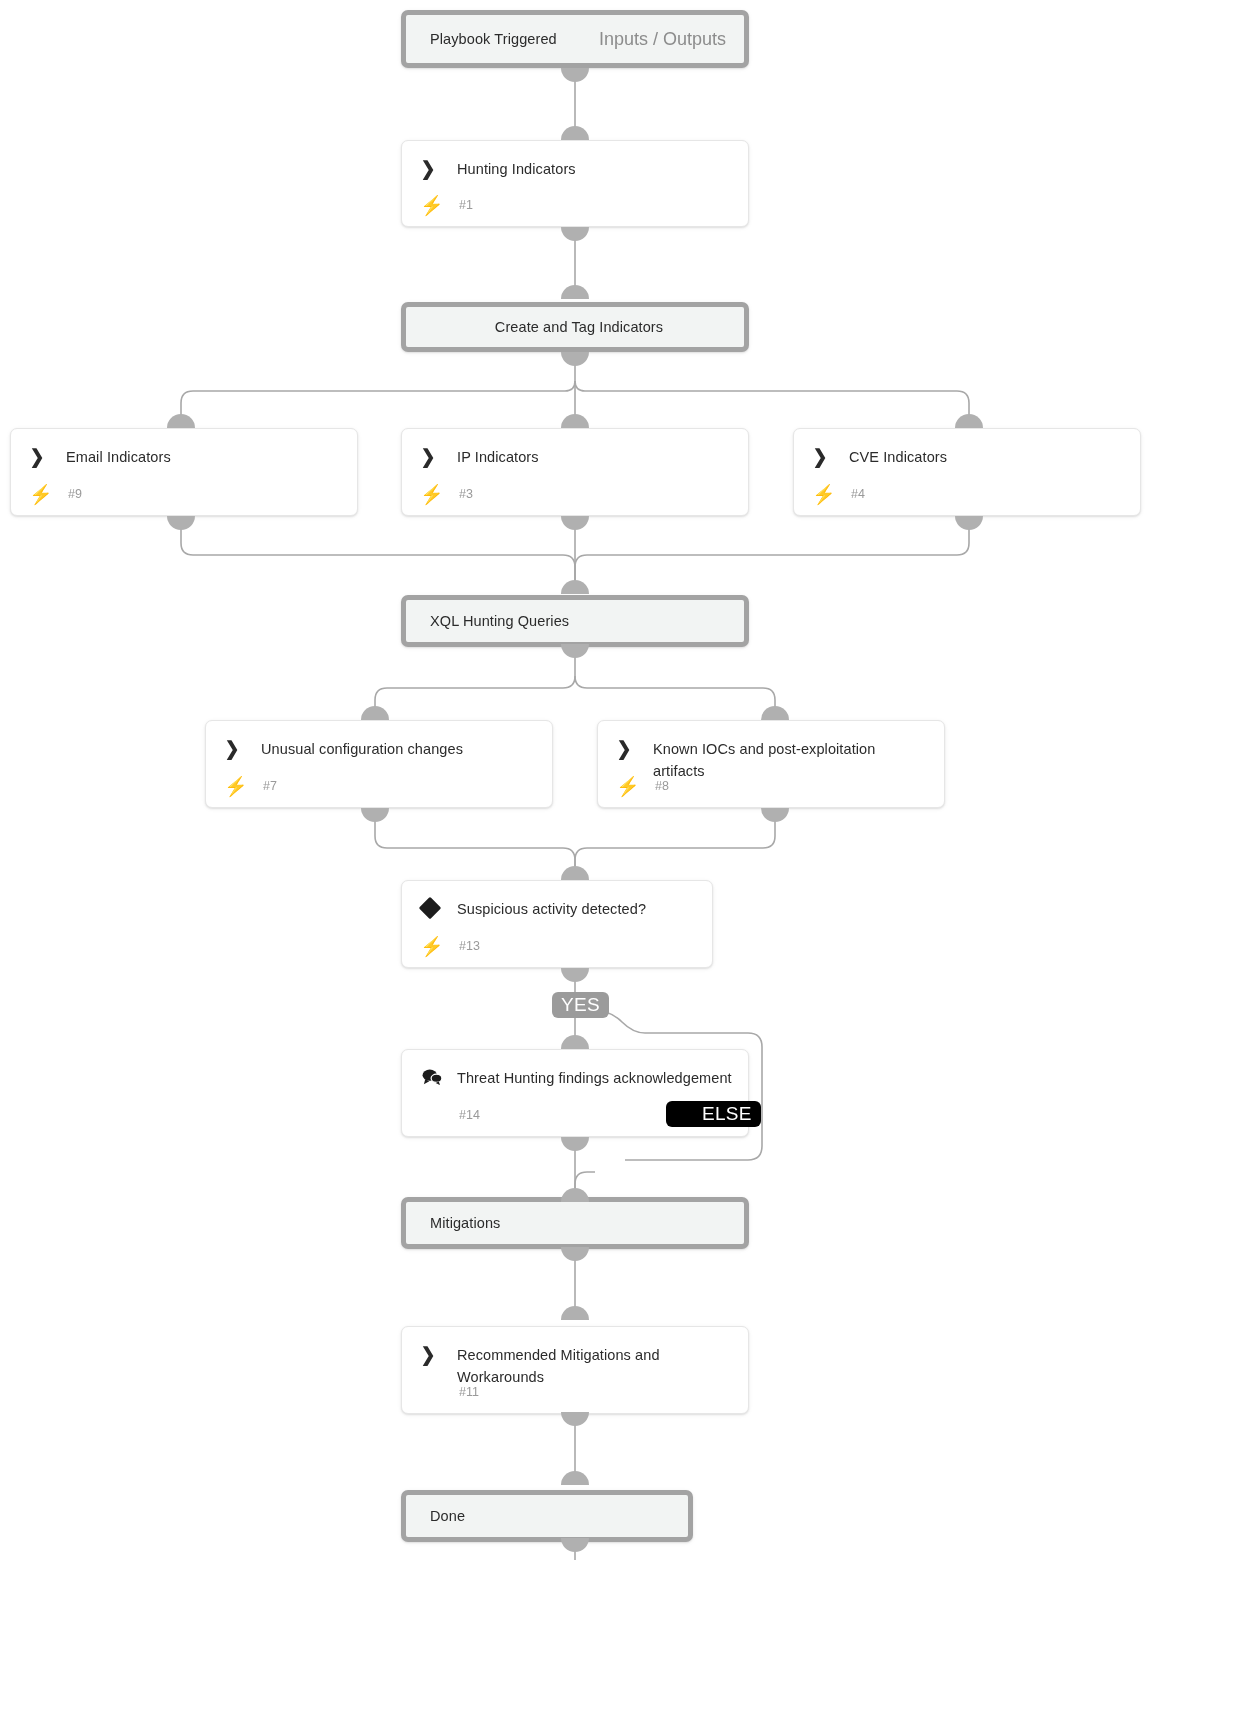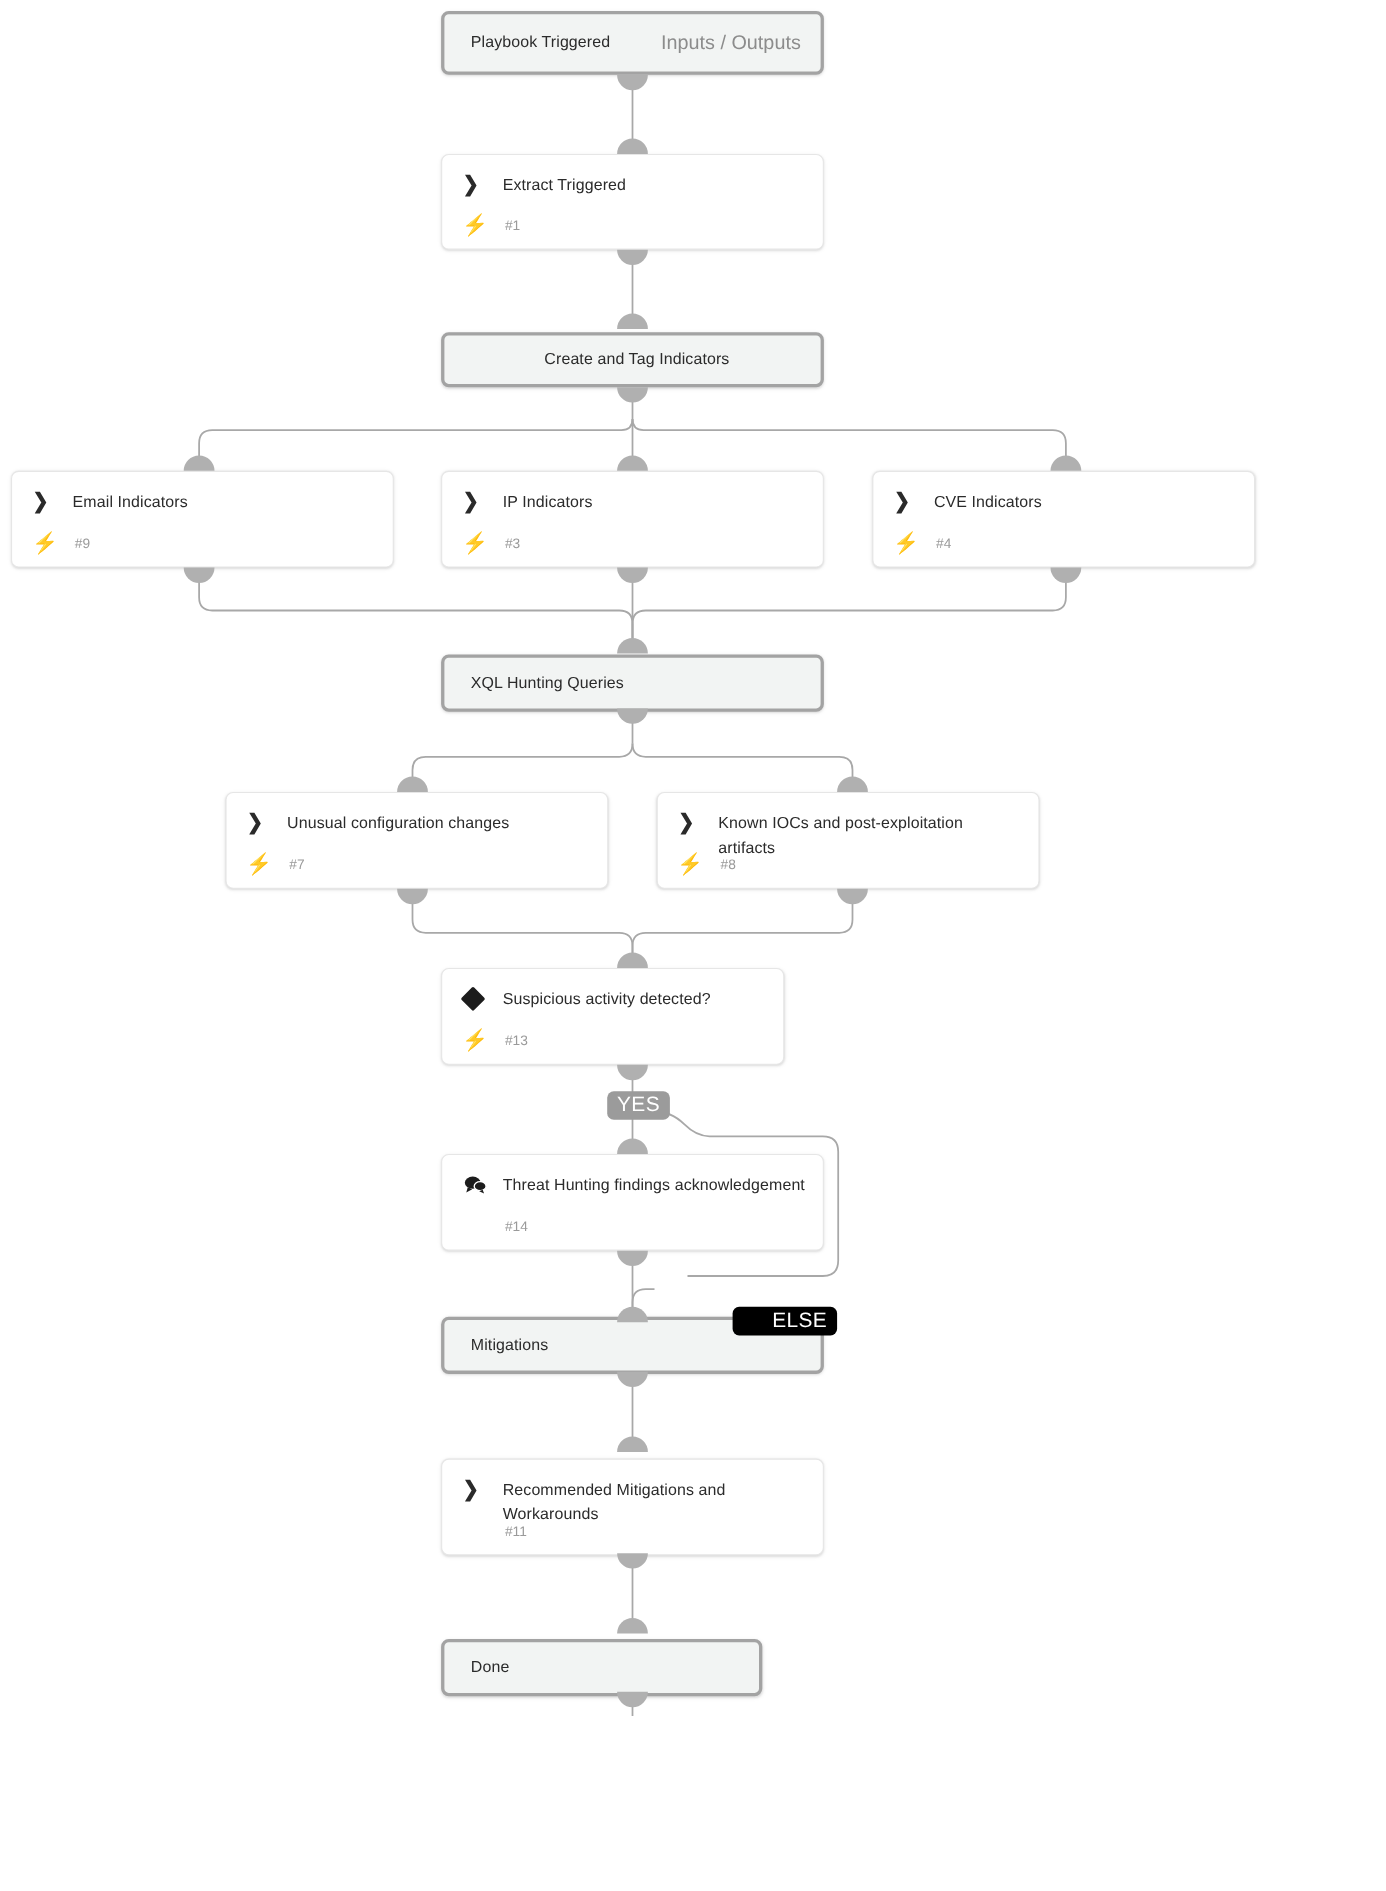--- a/index.html
+++ b/index.html
@@ -33,21 +33,21 @@
     position: absolute;
     box-sizing: border-box;
     border-radius: 7px;
     background: #ffffff;
     border: 1px solid #e6e6e6;
     box-shadow: 0 1px 2px rgba(0,0,0,0.10), 0 1px 5px rgba(0,0,0,0.05);
     z-index: 3;
   }
   .node.section {
     background: #f2f4f3;
-    border: 3px solid #a3a3a3;
+    border: 5px solid #a3a3a3;
   }
 
   .node .title {
     position: absolute;
     left: 55px;
     right: 16px;
     top: 17px;
     font-size: 14.5px;
     line-height: 22px;
     color: #2b2b2b;
@@ -234,21 +234,21 @@
 
   <div class="node section" style="left:401px; top:10px; width:348px; height:58px;">
     <div class="title">Playbook Triggered</div>
     <div class="io-label">Inputs / Outputs</div>
   </div>
 
   <div class="node" style="left:401px; top:140px; width:348px; height:87px;">
     <div class="nicon">
         <span class="chev-icon">❯</span>
       </div>
-    <div class="title">Extract Triggered</div>
+    <div class="title">Hunting Indicators</div>
     <div class="bolt">⚡</div>
     <div class="idnum">#1</div>
   </div>
 
   <div class="node section" style="left:401px; top:302px; width:348px; height:50px;text-align:center;">
     <div class="title">Create and Tag Indicators</div>
   </div>
 
   <div class="node" style="left:10px; top:428px; width:348px; height:88px;">
     <div class="nicon">
@@ -333,15 +333,15 @@
       </div>
     <div class="title">Recommended Mitigations and Workarounds</div>
     <div class="idnum">#11</div>
   </div>
 
   <div class="node section" style="left:401px; top:1490px; width:292px; height:52px;">
     <div class="title">Done</div>
   </div>
 
   <div class="badge yes" style="left:552px; top:992px;">YES</div>
-  <div class="badge els" style="left:666px; top:1188px;padding-left:36px;">ELSE</div>
+  <div class="badge els" style="left:666px; top:1101px;padding-left:36px;">ELSE</div>
 
 </div>
 
 </body></html>

